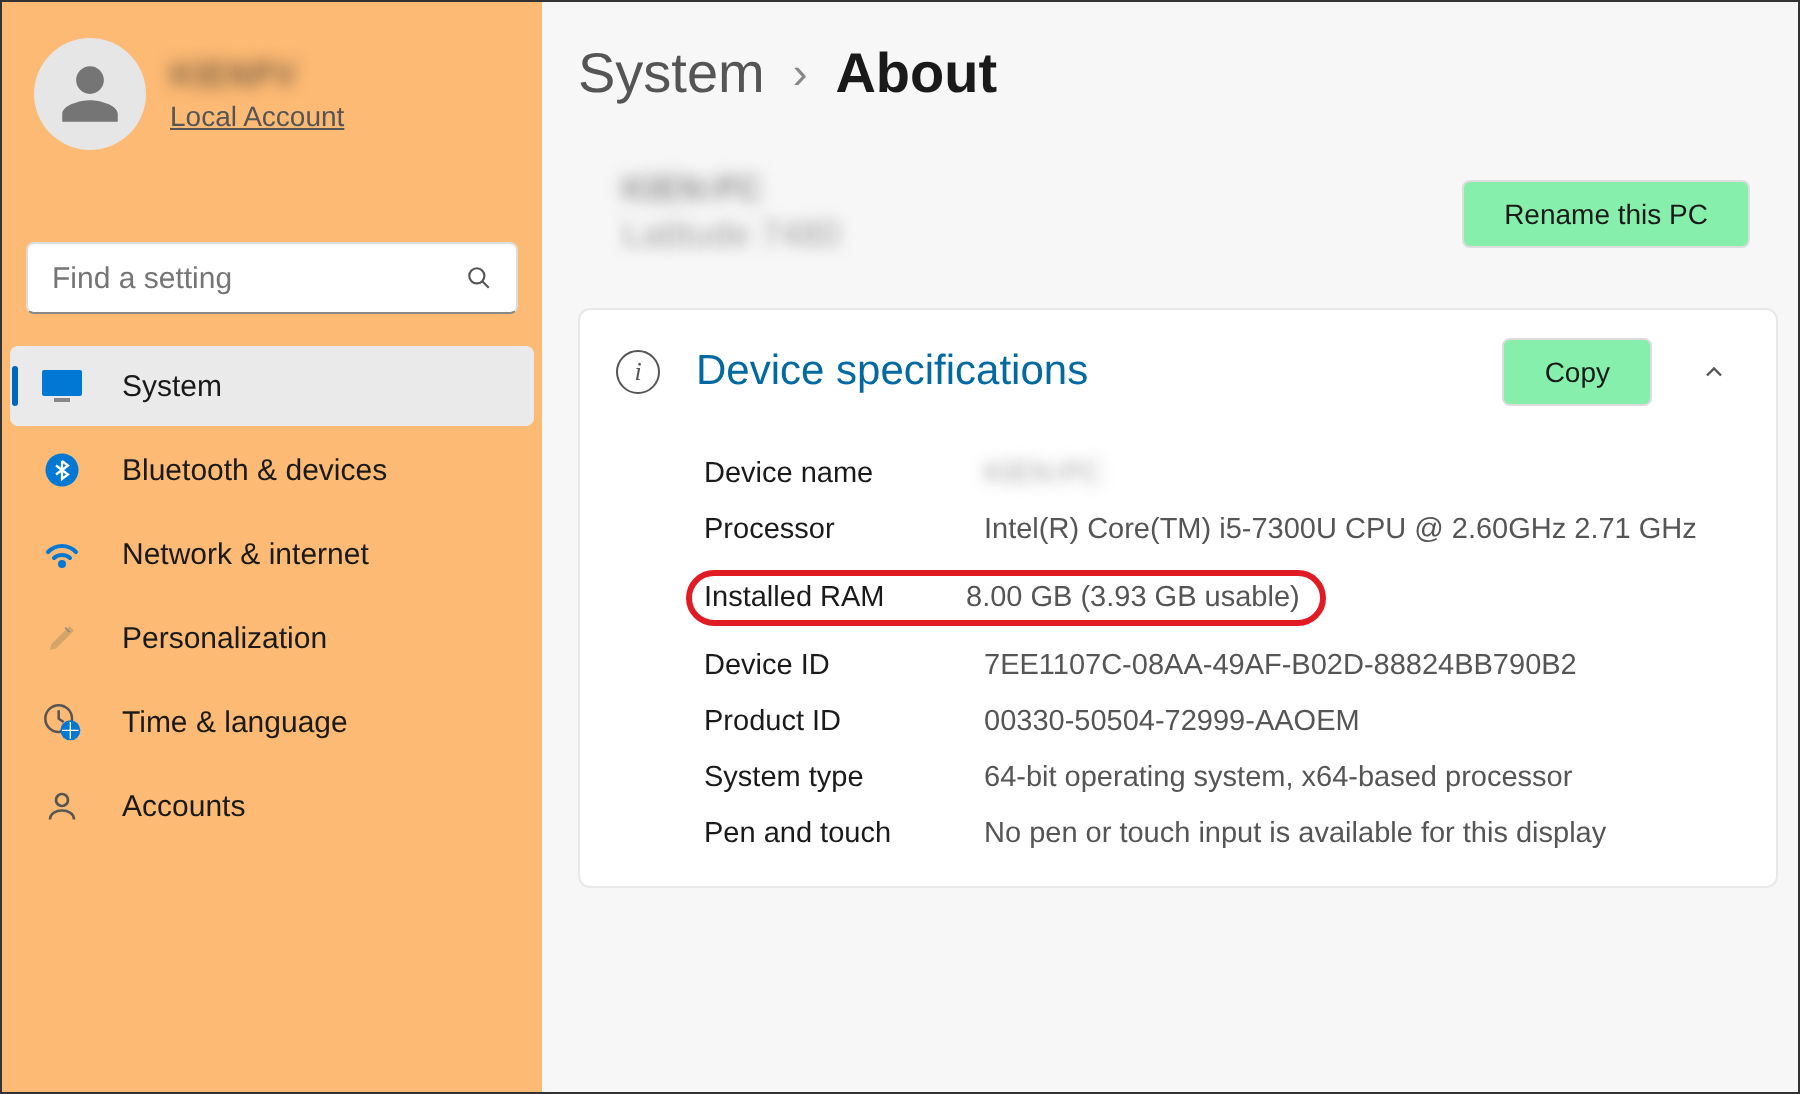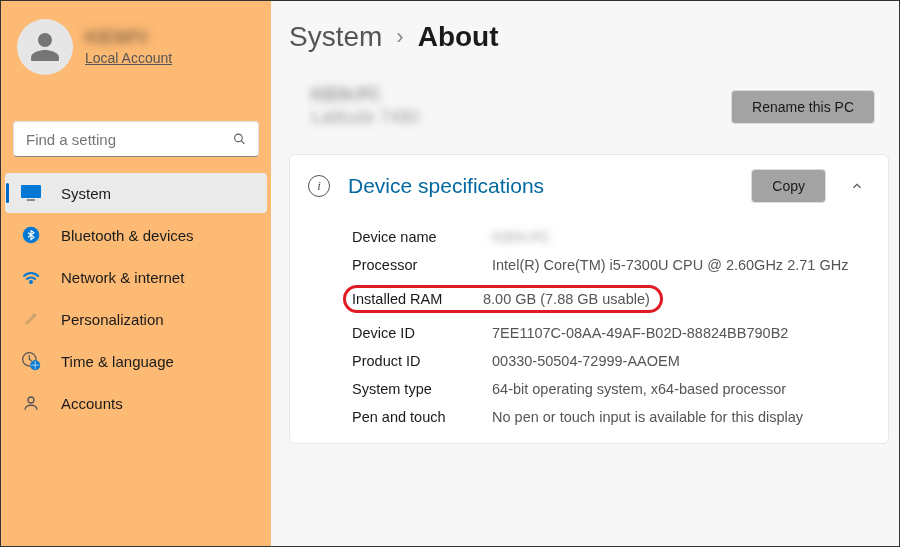--- a/index.html
+++ b/index.html
@@ -155,21 +155,21 @@
       color: transparent;
       text-shadow: 0 0 8px rgba(40,40,40,0.5);
     }
     .pc-info .pcmodel {
       font-size: 18px;
       color: transparent;
       text-shadow: 0 0 7px rgba(80,80,80,0.5);
       margin-top: 2px;
     }
     .btn {
-      background: #a3a3a3;
+      background: #86efac;
       border: 1px solid #ddd;
       border-radius: 4px;
       padding: 8px 20px;
       font-size: 14px;
       cursor: pointer;
       color: #1a1a1a;
     }
     .spec-card {
       background: #fff;
       border: 1px solid #e8e8e8;
@@ -358,21 +358,21 @@
       </div>
 
       <div class="spec-row">
         <div class="spec-label">Processor</div>
         <div class="spec-value">Intel(R) Core(TM) i5-7300U CPU @ 2.60GHz 2.71 GHz</div>
       </div>
 
       <div class="spec-row">
         <span class="highlight-row">
           <div class="spec-label" style="width:131px">Installed RAM</div>
-          <div class="spec-value" style="padding-right:4px">8.00 GB (7.88 GB usable)</div>
+          <div class="spec-value" style="padding-right:4px">8.00 GB (3.93 GB usable)</div>
         </span>
       </div>
 
       <div class="spec-row">
         <div class="spec-label">Device ID</div>
         <div class="spec-value">7EE1107C-08AA-49AF-B02D-88824BB790B2</div>
       </div>
 
       <div class="spec-row">
         <div class="spec-label">Product ID</div>

